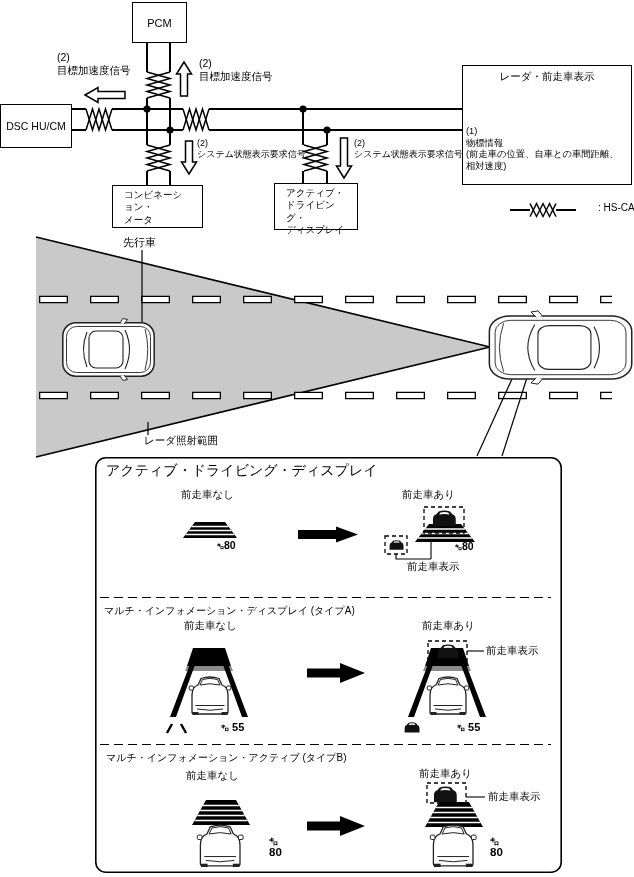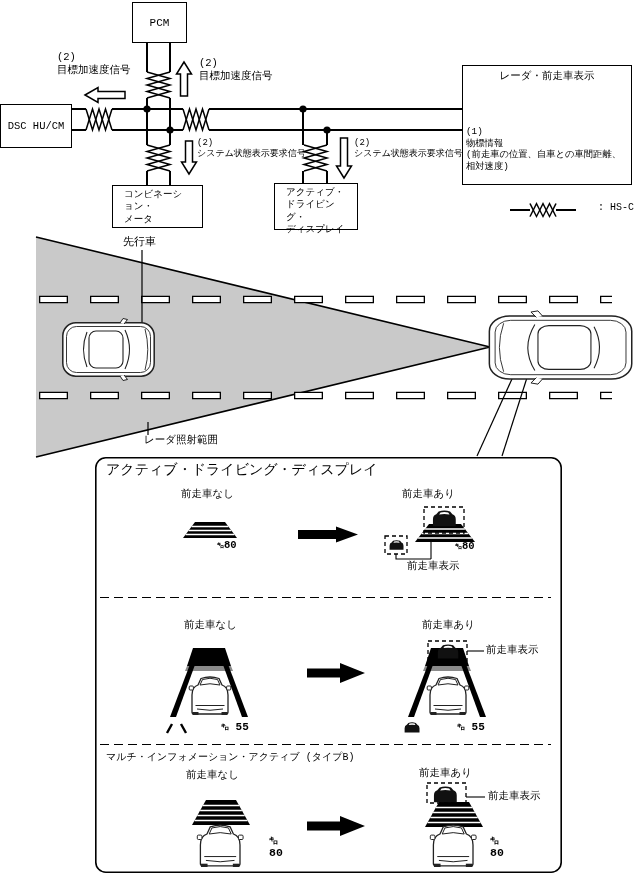--- a/index.html
+++ b/index.html
@@ -1,17 +1,17 @@
 <!DOCTYPE html>
 <html><head>
 <meta charset="utf-8">
 <style>
   html,body{margin:0;padding:0;background:#fff;}
   #screen{position:relative;width:634px;height:877px;background:#fff;overflow:hidden;
-          font-family:Liberation Mono, monospace;color:#000;}
+          font-family:Liberation Sans, sans-serif;color:#000;}
   #gfx{position:absolute;left:0;top:0;}
   .lbl{position:absolute;white-space:nowrap;line-height:1.2;}
   .pre{white-space:pre-line;}
   .box{position:absolute;background:#fff;border:1.6px solid #000;box-sizing:border-box;}
   .boxc{display:flex;align-items:center;justify-content:center;}
   .boxp{padding:3px 11px;line-height:1.3;}
   .spd{position:absolute;white-space:nowrap;font-weight:bold;}
   .spd .ico{font-weight:bold;}
   .spdv{position:absolute;text-align:left;font-weight:bold;line-height:1.0;}
 </style>
@@ -195,20 +195,21 @@
 <div class="lbl" style="left:123px;top:236px;font-size:11px;text-align:right;">先行車</div>
 <div class="lbl" style="left:144px;top:434px;font-size:10.5px;">レーダ照射範囲</div>
 
 <div class="lbl" style="left:106px;top:462px;font-size:14px;">アクティブ・ドライビング・ディスプレイ</div>
 <div class="lbl" style="left:181px;top:488px;font-size:10.5px;">前走車なし</div>
 <div class="lbl" style="left:402px;top:488px;font-size:10.5px;">前走車あり</div>
 <div class="lbl" style="left:407px;top:560px;font-size:10.5px;">前走車表示</div>
 <div class="spd" style="left:217px;top:539px;font-size:10.5px;"><span class="ico" style="font-size:7px;">㌔</span><span>80</span></div>
 <div class="spd" style="left:455px;top:540px;font-size:10.5px;"><span class="ico" style="font-size:7px;">㌔</span><span>80</span></div>
 
+<div class="lbl" style="left:104px;top:605px;font-size:10px;">マルチ・インフォメーション・ディスプレイ (タイプA)</div>
 <div class="lbl" style="left:184px;top:619px;font-size:10.5px;">前走車なし</div>
 <div class="lbl" style="left:422px;top:619px;font-size:10.5px;">前走車あり</div>
 <div class="lbl" style="left:486px;top:644px;font-size:10.5px;">前走車表示</div>
 <div class="spd" style="left:221px;top:721px;font-size:11px;"><span class="ico" style="font-size:8px;">㌔</span> <span>55</span></div>
 <div class="spd" style="left:457px;top:721px;font-size:11px;"><span class="ico" style="font-size:8px;">㌔</span> <span>55</span></div>
 
 <div class="lbl" style="left:106px;top:752px;font-size:10px;">マルチ・インフォメーション・アクティブ (タイプB)</div>
 <div class="lbl" style="left:186px;top:769px;font-size:10.5px;">前走車なし</div>
 <div class="lbl" style="left:419px;top:767px;font-size:10.5px;">前走車あり</div>
 <div class="lbl" style="left:488px;top:790px;font-size:10.5px;">前走車表示</div>

